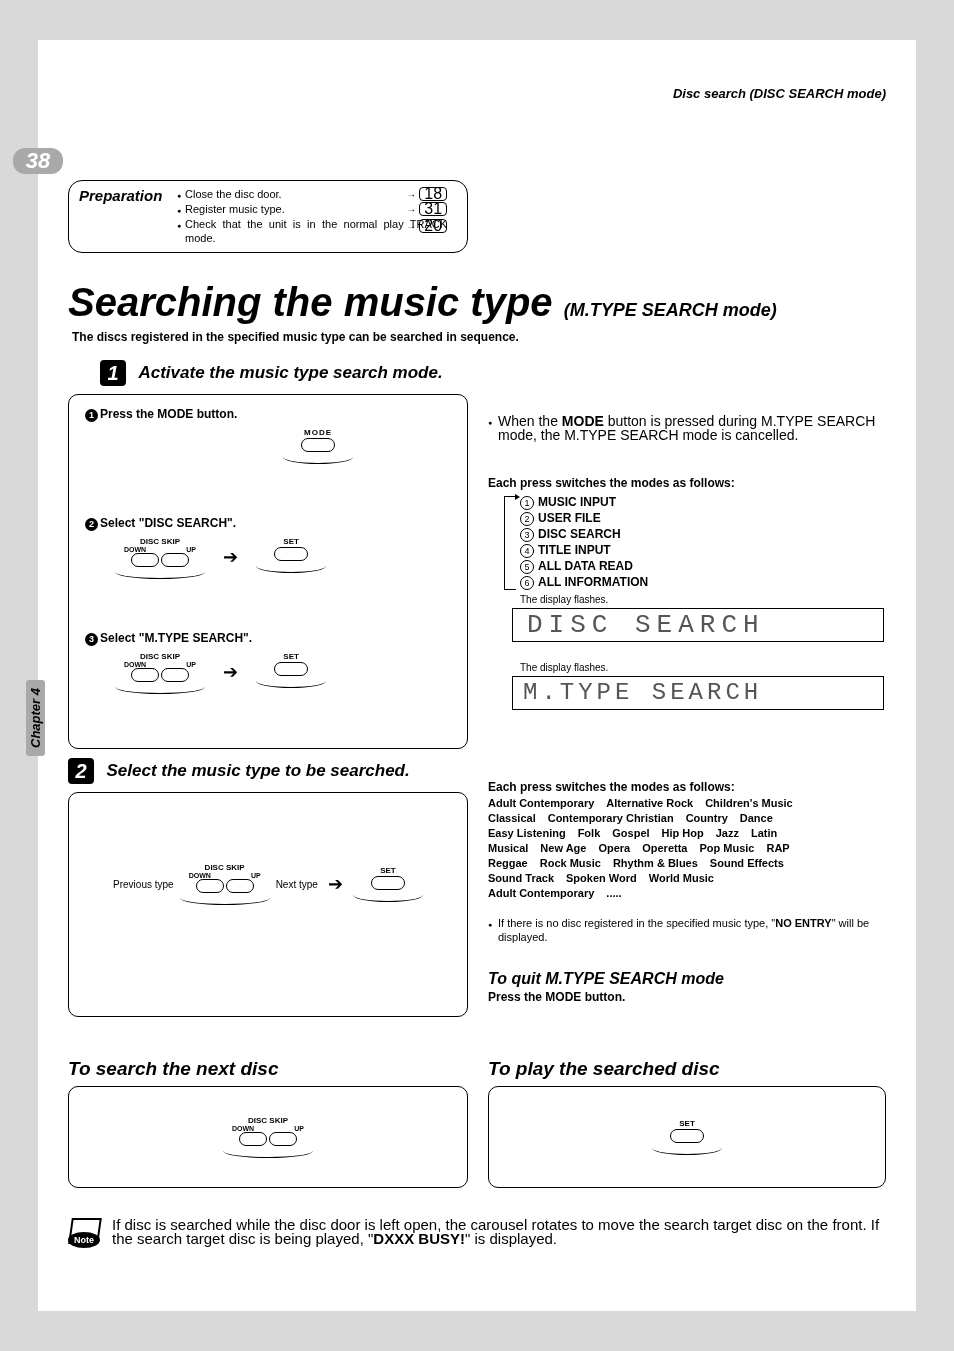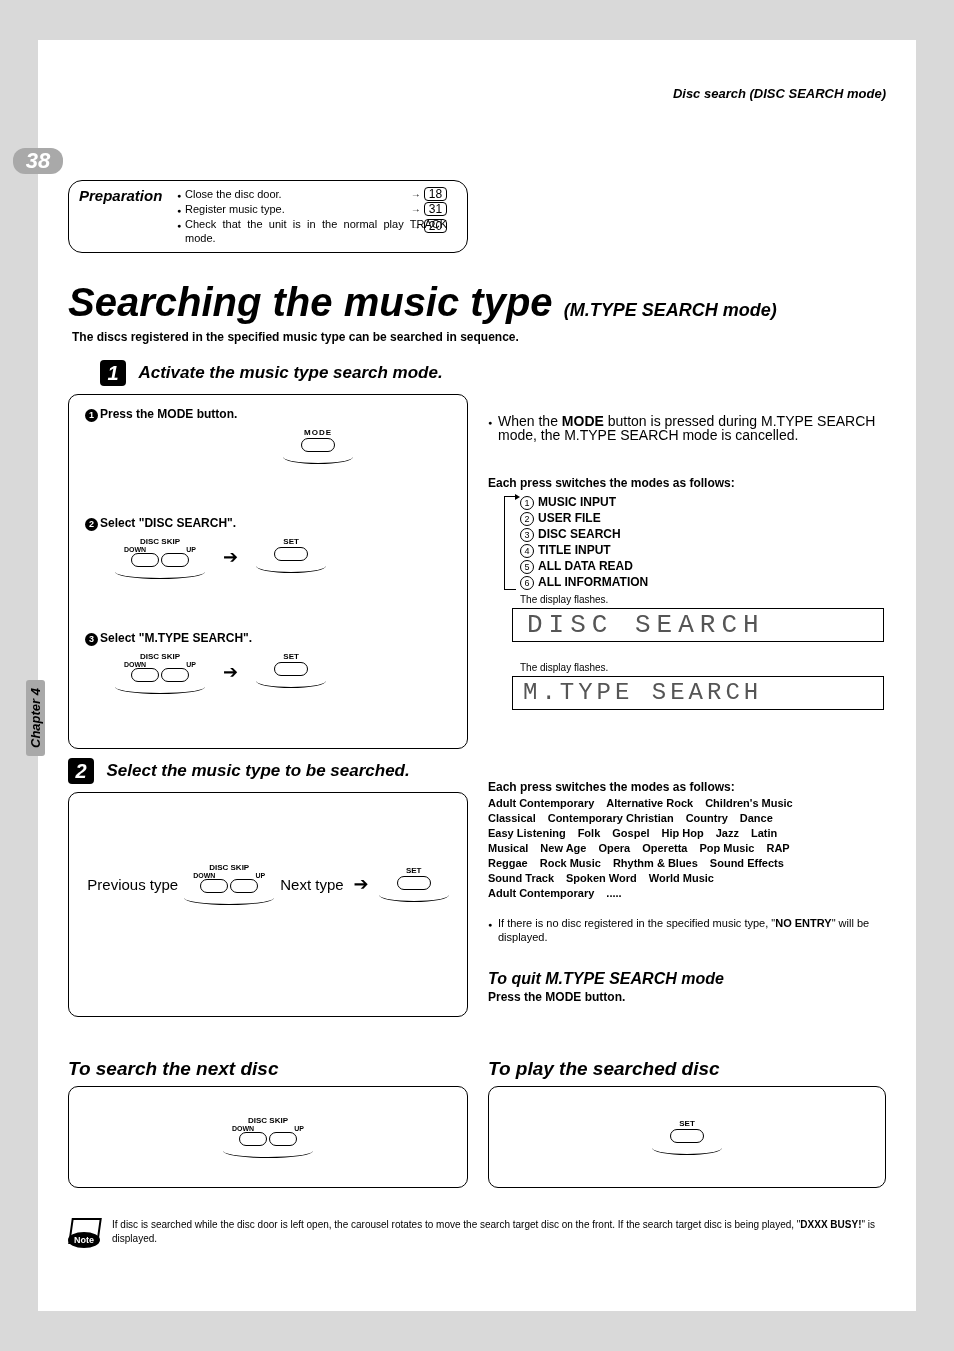--- a/index.html
+++ b/index.html
@@ -67,21 +67,21 @@
     width: 270px;
   }
   .prep-item { position: relative; padding-left: 8px; line-height: 14px; margin-bottom: 1px; text-align: justify;}
   .prep-item::before { content: "●"; font-size: 7px; position: absolute; left: 0; top: 2px; }
   .pageref {
     display: inline-block;
     float: right;
     border: 1px solid #000;
     border-radius: 4px;
     padding: 0 4px;
-    font-size: 12px;
+    font-size: 16px;
     line-height: 12px;
     position: relative;
   }
   .pageref::before {
     content: "→";
     position: absolute;
     left: -14px;
     top: 0;
     font-size: 10px;
   }
@@ -192,21 +192,21 @@
     left: 30px;
     top: 752px;
     width: 400px;
     height: 225px;
     border: 1px solid #000;
     border-radius: 10px;
     padding: 10px 16px;
     font-size: 11px;
   }
   .s2-row { margin-top: 60px; display: flex; align-items: center; justify-content: center;}
-  .pt-label { font-size: 15px; }
+  .pt-label { font-size: 10px; }
 
   
   .r-note {
     position: absolute;
     left: 450px;
     top: 374px;
     width: 400px;
     font-size: 14px;
   }
   .r-note .bullet { position: relative; padding-left: 10px; line-height: 14px;}
@@ -283,21 +283,21 @@
   .note-badge .sq {
     width: 30px; height: 26px; border: 2px solid #000; transform: skewX(-8deg); position: absolute; left: 2px; top: 2px;
     background: #fff;
   }
   .note-badge .oval {
     width: 32px; height: 16px; border: 2px solid #000; border-radius: 50%; background: #000; color: #fff;
     font-size: 9px; font-weight: bold; text-align: center; line-height: 13px;
     position: absolute; left: 0px; top: 16px;
   }
   .note-text {
-    position: absolute; left: 74px; top: 1178px; width: 780px; font-size: 10px; line-height: 14px;
+    position: absolute; left: 74px; top: 1178px; width: 780px; font-size: 15px; line-height: 14px;
   }
 </style>
 </head>
 <body>
 
 <div class="page">
 
   <div class="header-right">Disc search (DISC SEARCH mode)</div>
 
   <div class="page-num">38</div>

